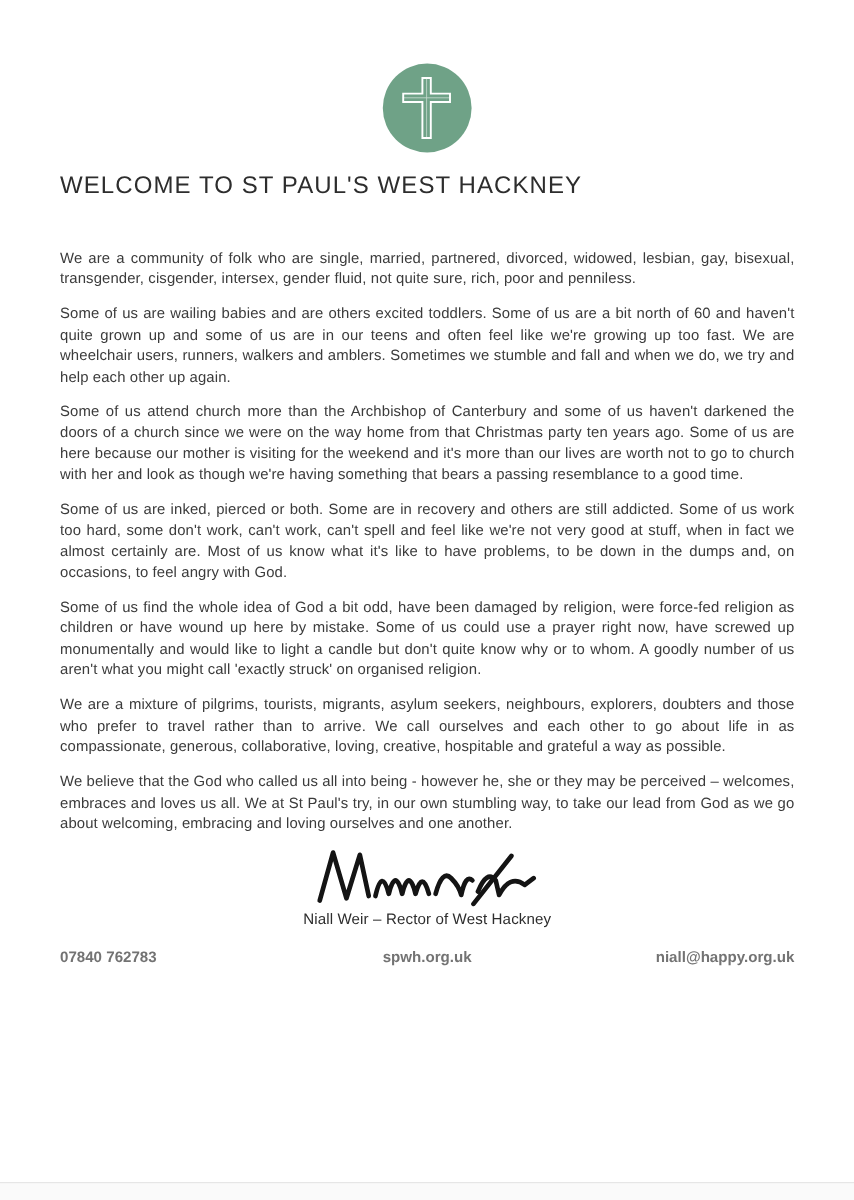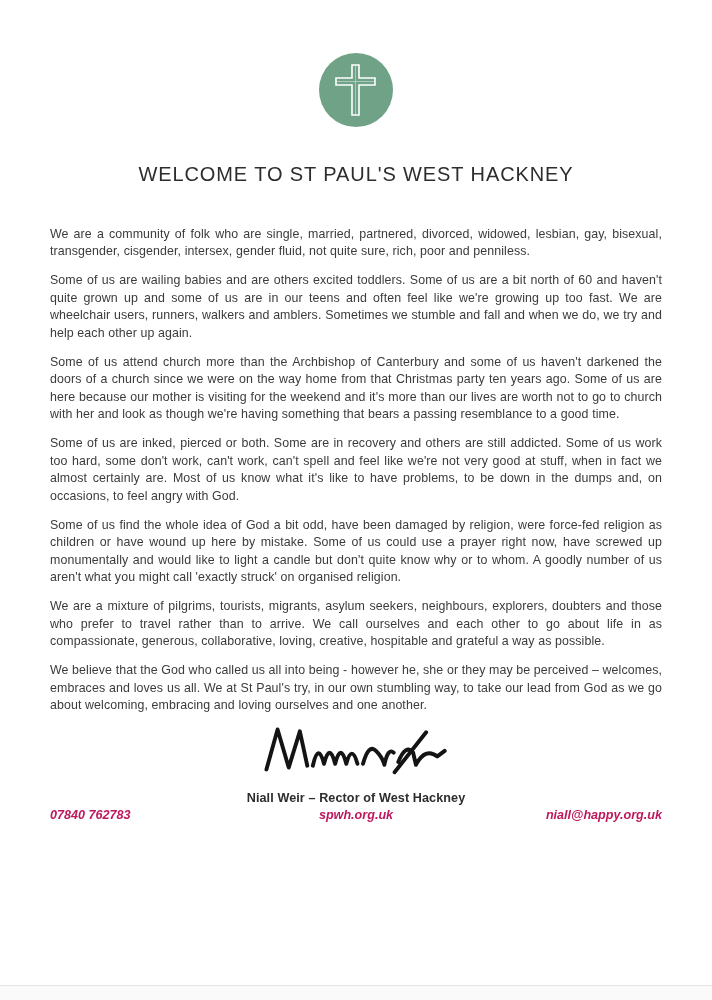--- a/index.html
+++ b/index.html
@@ -10,59 +10,58 @@
     color: #3c3c3c;
     position: relative;
     overflow: hidden;
   }
   .page { padding: 52px 50px 0 50px; }
 
   .logo-wrap { display: flex; justify-content: center; }
   .logo { width: 76px; height: 76px; display: block; }
 
   .title {
-    text-align: center;
+    text-align: left;
     font-size: 20px;
     font-weight: 400;
     letter-spacing: 0.9px;
     color: #2d2d2d;
-    margin-top: 35px;
+    margin-top: 16px;
   }
 
   .body-text {
     margin-top: 40px;
     font-size: 12.4px;
     line-height: 1.41;
     letter-spacing: 0.1px;
     text-align: justify;
     color: #3b3b3b;
   }
   .body-text p + p { margin-top: 11.5px; }
 
   .sig-wrap { display: flex; justify-content: center; margin-top: 8px; }
   .signature-svg { width: 205px; height: 52px; display: block; }
 
   .name-line {
     text-align: center;
-    font-weight: bold;
+    font-weight: normal;
     font-size: 12.6px;
     color: #2d2d2d;
-    margin-top: 16px;
+    margin-top: 3px;
     letter-spacing: 0.1px;
   }
 
   .footer-row {
     display: grid;
     grid-template-columns: 1fr auto 1fr;
     align-items: baseline;
-    margin-top: 3px;
+    margin-top: 18px;
     font-weight: bold;
     font-size: 12.6px;
-    color: #be185d;
-    font-style: italic;
+    color: #737373;
   }
   .footer-phone { justify-self: start; }
   .footer-website { justify-self: center; }
   .footer-email { justify-self: end; }
 
   .page-edge {
     position: absolute;
     left: 0; right: 0; bottom: 0;
     height: 15px;
     background: #fafafa;

